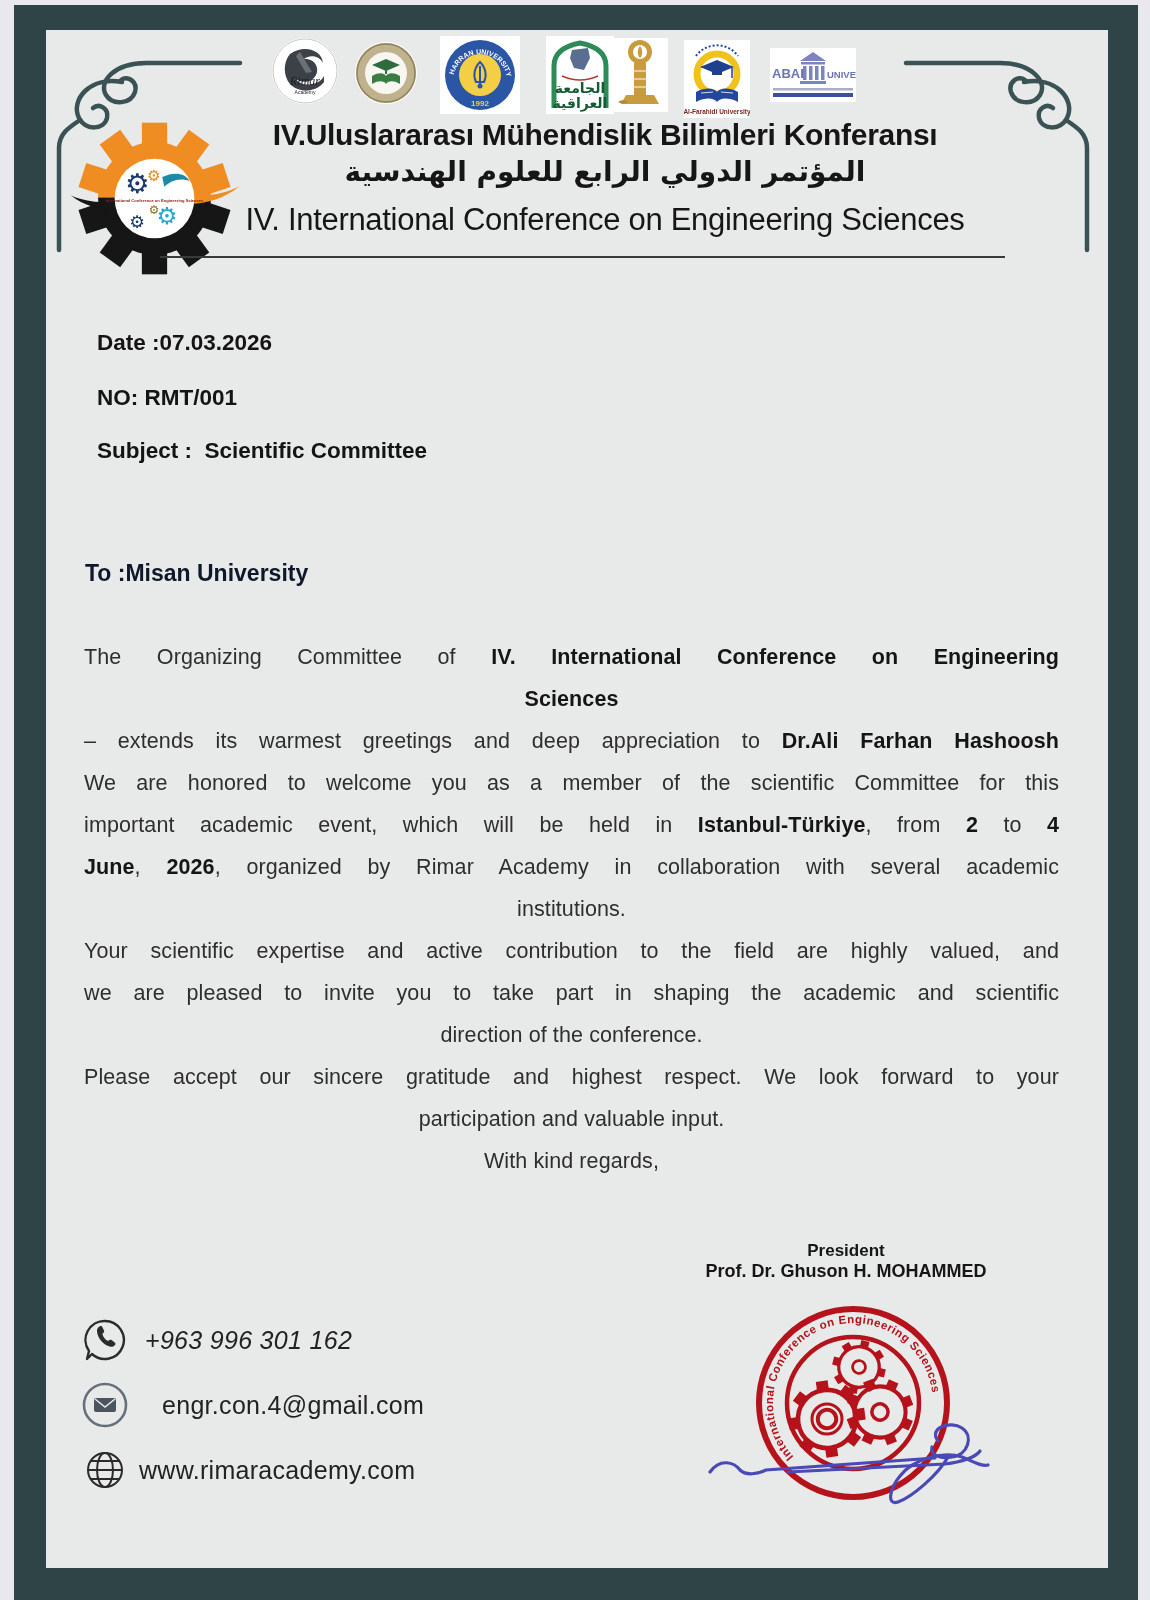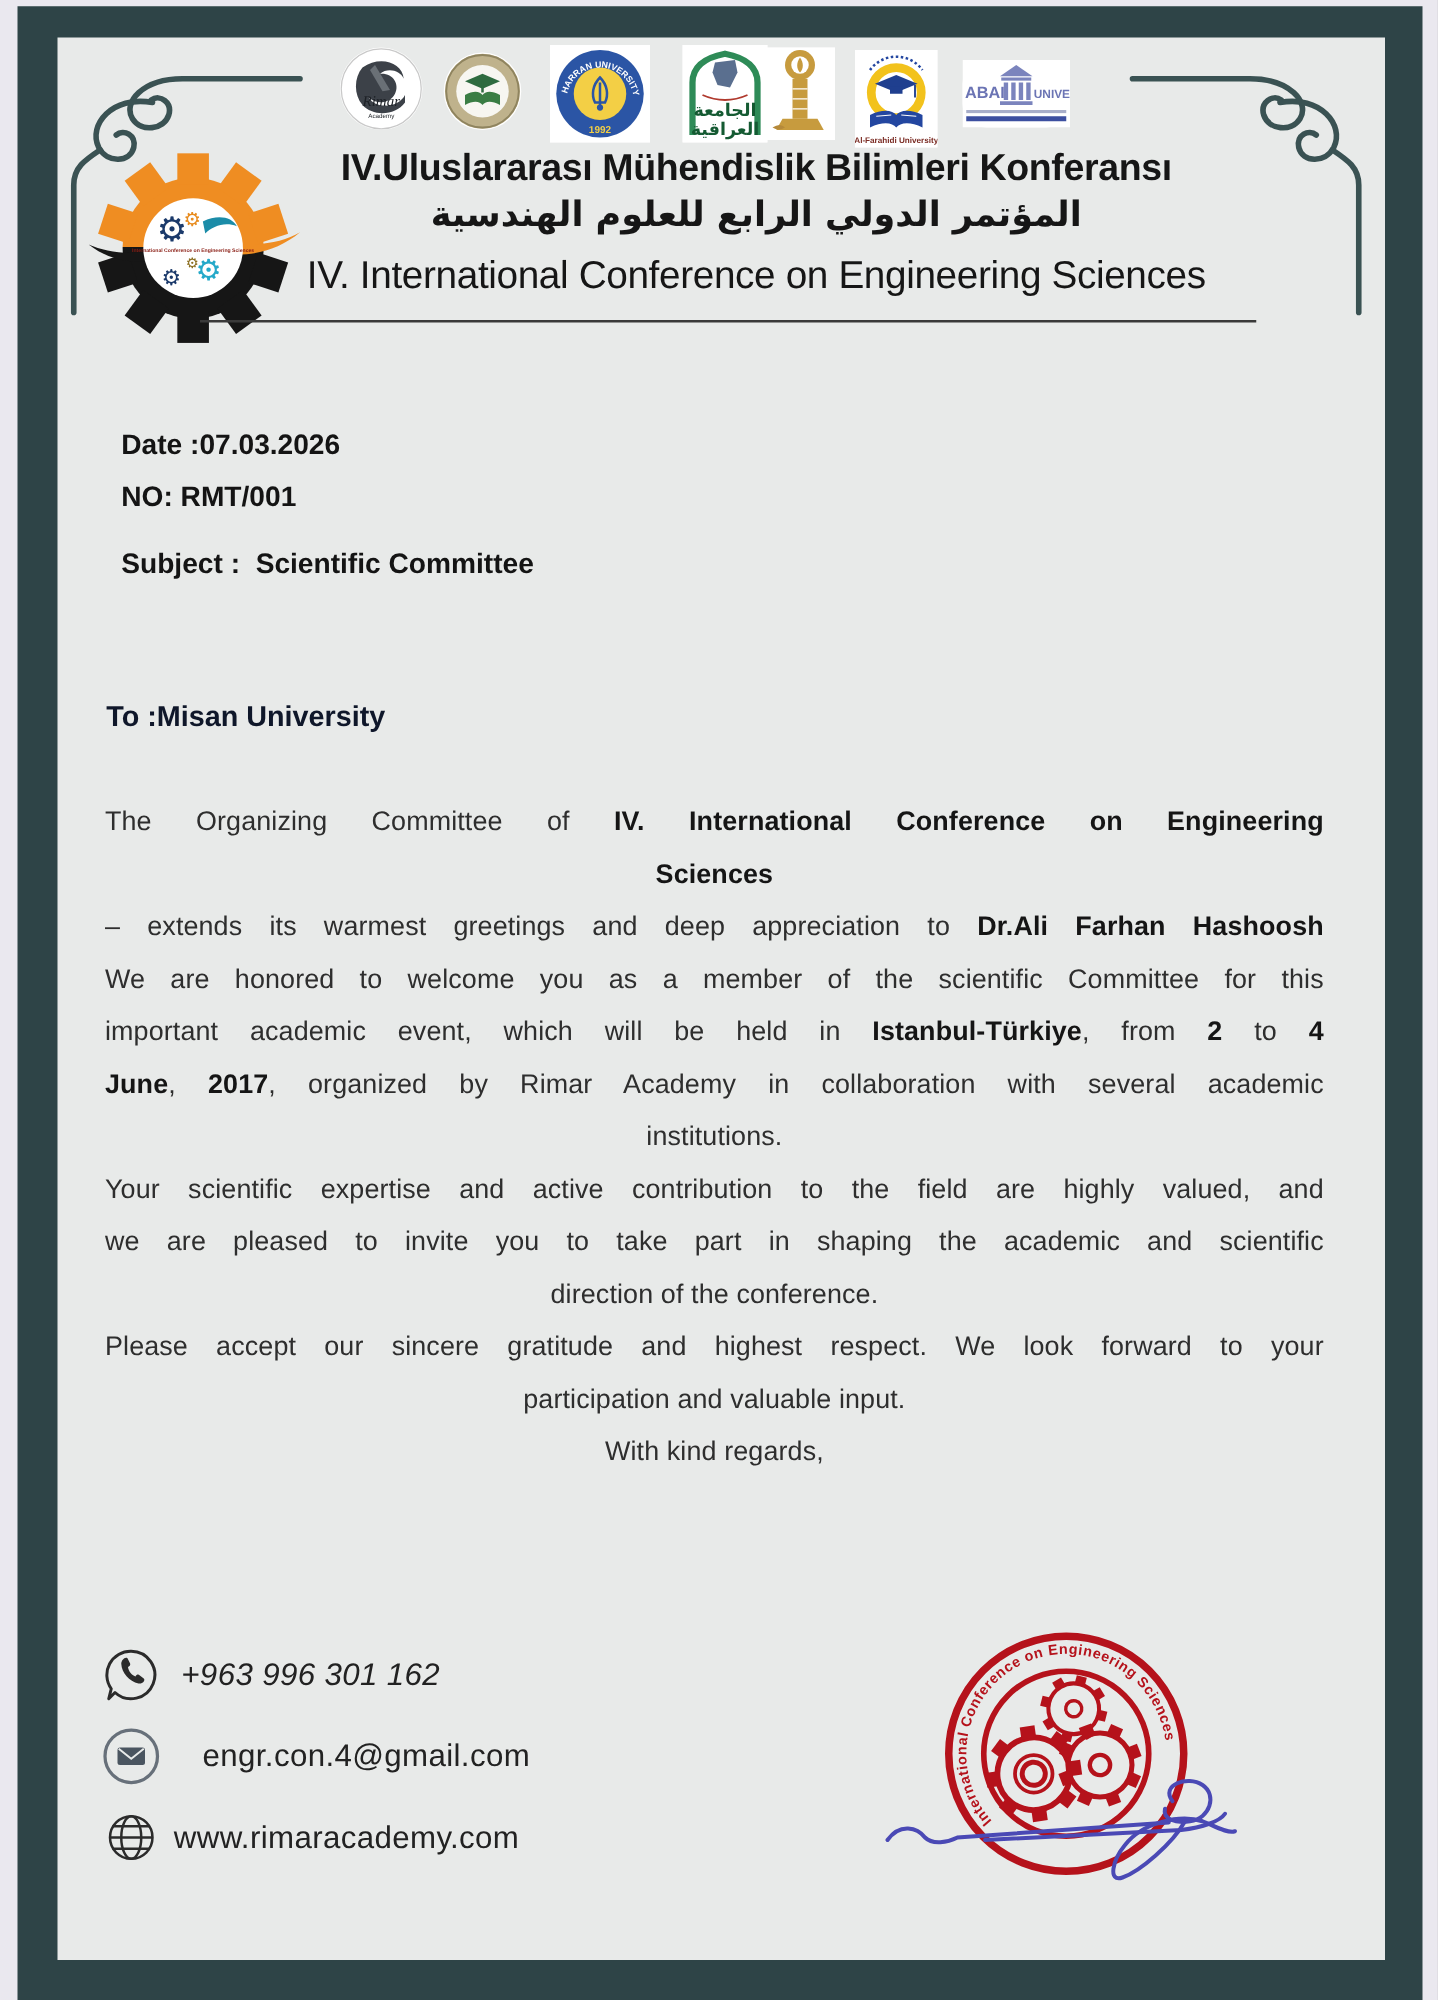--- a/index.html
+++ b/index.html
@@ -197,42 +197,46 @@
       </svg>
     </div>
 
     <div class="titles">
       <div class="title-tr">IV.Uluslararası Mühendislik Bilimleri Konferansı</div>
       <div class="title-ar">المؤتمر الدولي الرابع للعلوم الهندسية</div>
       <div class="title-en">IV. International Conference on Engineering Sciences</div>
     </div>
     <div class="rule"></div>
 
-    <div class="meta" style="top:300px;margin-top:13px;">Date :07.03.2026</div>
+    <div class="meta" style="top:300px;">Date :07.03.2026</div>
     <div class="meta" style="top:355px;">NO: RMT/001</div>
     <div class="meta" style="top:408px;text-align:right;">Subject :  Scientific Committee</div>
     <div class="to-line">To :Misan University</div>
 
     <div class="body-block">
       <div style="height:21px"></div>
       <div class="ln j"><span>The Organizing Committee of </span><span class="b">IV. International Conference on Engineering</span></div>
       <div class="ln"><span class="b">Sciences</span></div>
       <div class="ln j"><span>– extends its warmest greetings and deep appreciation to </span><span class="b">Dr.Ali Farhan Hashoosh</span></div>
       <div class="ln j"><span>We are honored to welcome you as a member of the scientific Committee for this</span></div>
       <div class="ln j"><span>important academic event, which will be held in </span><span class="b">Istanbul-Türkiye</span><span>, from </span><span class="b">2</span><span> to </span><span class="b">4</span></div>
-      <div class="ln j"><span class="b">June</span><span>, </span><span class="b">2017</span><span>, organized by Rimar Academy in collaboration with several academic</span></div>
+      <div class="ln j"><span class="b">June</span><span>, </span><span class="b">2026</span><span>, organized by Rimar Academy in collaboration with several academic</span></div>
       <div class="ln"><span>institutions.</span></div>
       <div class="ln j"><span>Your scientific expertise and active contribution to the field are highly valued, and</span></div>
       <div class="ln j"><span>we are pleased to invite you to take part in shaping the academic and scientific</span></div>
       <div class="ln"><span>direction of the conference.</span></div>
       <div class="ln j"><span>Please accept our sincere gratitude and highest respect. We look forward to your</span></div>
       <div class="ln"><span>participation and valuable input.</span></div>
       <div class="ln"><span>With kind regards,</span></div>
     </div>
 
+    <div class="president">
+      <div class="t1">President</div>
+      <div class="t2">Prof. Dr. Ghuson H. MOHAMMED</div>
+    </div>
 
     <svg class="abs" style="left:702px;top:1268px" width="210" height="210" viewBox="-105 -105 210 210">
       <defs>
         <path id="stampArc" d="M -56.6 56.6 A 80 80 0 1 1 56.6 56.6"></path>
         <g id="stG">
           <circle r="44" fill="none" stroke="#b5121b" stroke-width="7"></circle>
           <rect x="-9" y="-58" width="18" height="15" fill="#b5121b"></rect>
           <rect x="-9" y="-58" width="18" height="15" fill="#b5121b" transform="rotate(45)"></rect>
           <rect x="-9" y="-58" width="18" height="15" fill="#b5121b" transform="rotate(90)"></rect>
           <rect x="-9" y="-58" width="18" height="15" fill="#b5121b" transform="rotate(135)"></rect>

